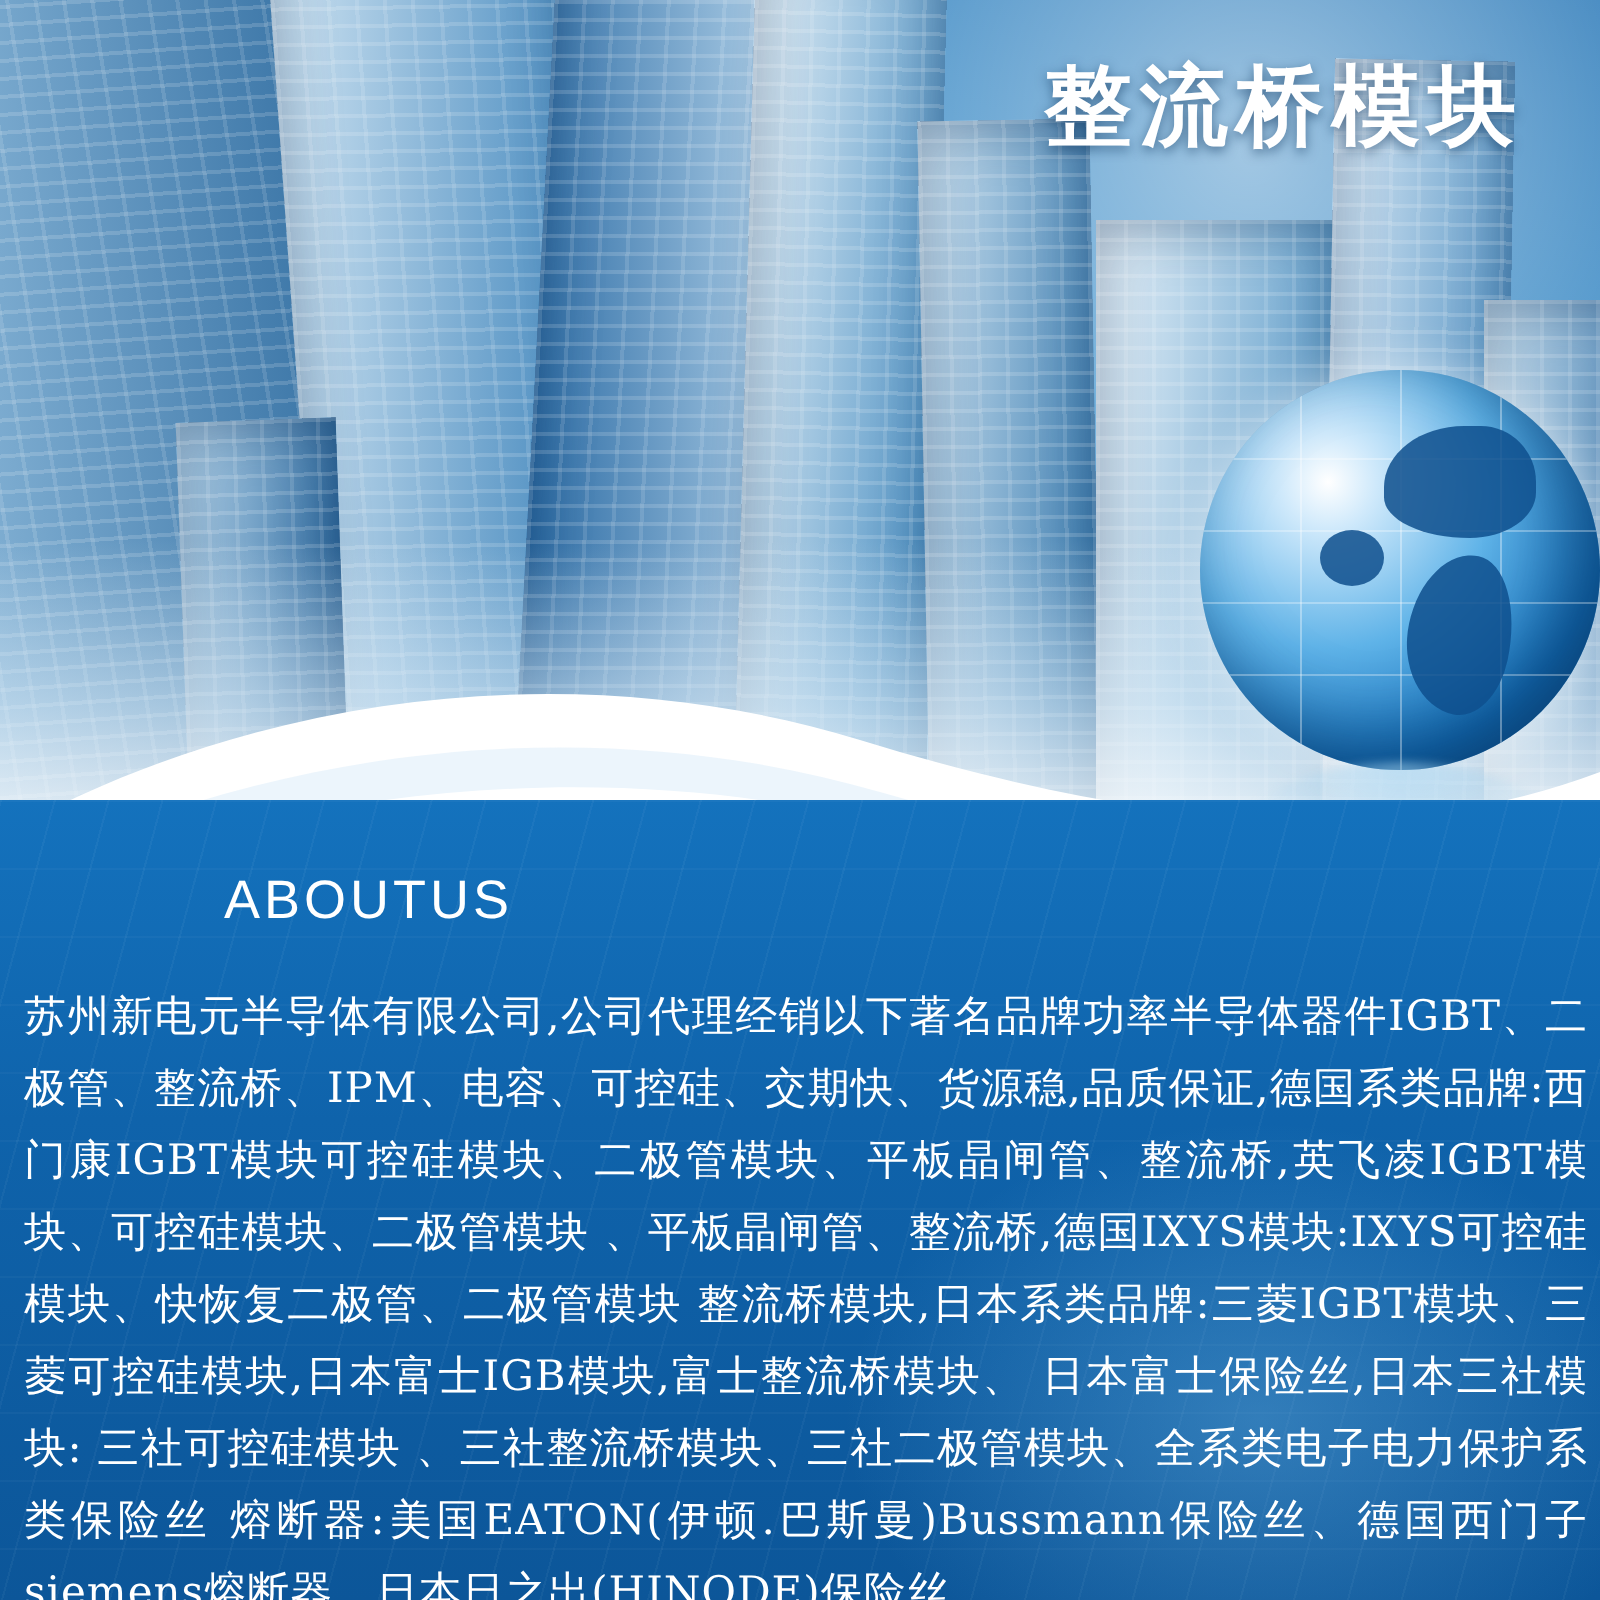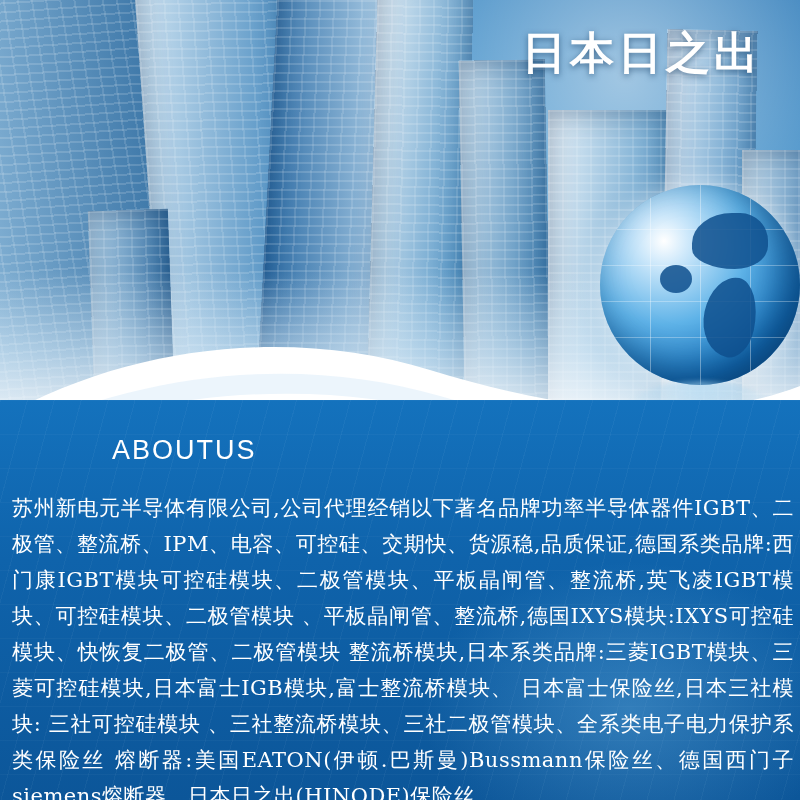--- a/index.html
+++ b/index.html
@@ -204,21 +204,21 @@
     <div class="bld glass b3"></div>
     <div class="bld glass b4"></div>
     <div class="bld glass b9"></div>
     <div class="bld glass b5"></div>
     <div class="bld glass b6"></div>
     <div class="bld glass b7"></div>
     <div class="bld glass b8"></div>
 
     <div class="haze"></div>
 
-    <div class="hero-title">日本日之出</div>
+    <div class="hero-title">整流桥模块</div>
   </div>
 
   <div class="globe-wrap">
     <div class="globe">
       <div class="meridian" style="transform: rotate(0deg) scaleX(1);"></div>
       <div class="meridian" style="transform: rotate(0deg); left: 25%;"></div>
       <div class="meridian" style="transform: rotate(0deg); left: 75%;"></div>
       <div class="parallel" style="top: 22%;"></div>
       <div class="parallel" style="top: 40%;"></div>
       <div class="parallel" style="top: 58%;"></div>

